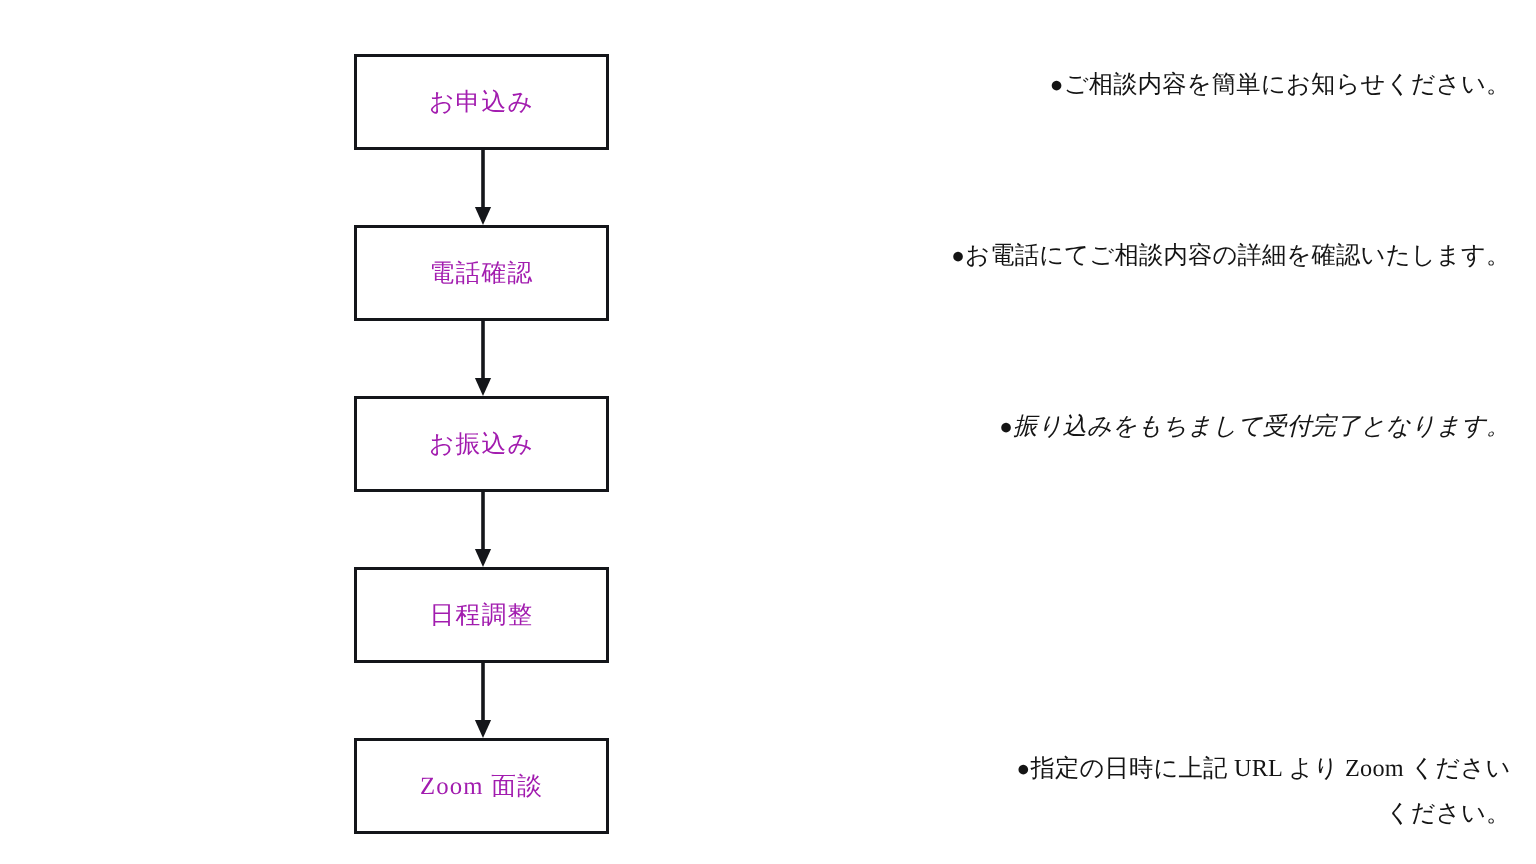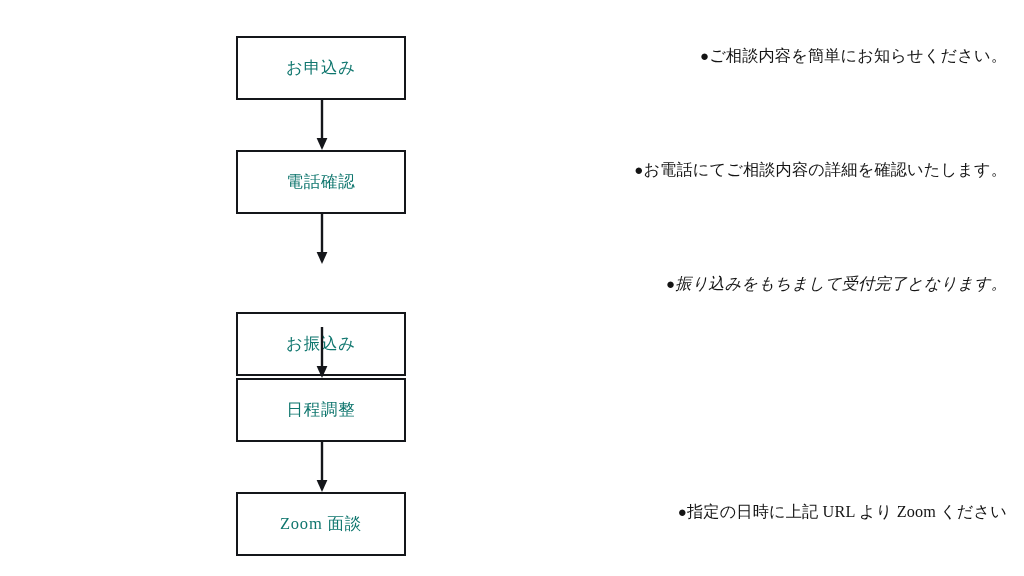--- a/index.html
+++ b/index.html
@@ -37,27 +37,27 @@
     background: #ffffff;
     display: flex;
     align-items: center;
     justify-content: center;
   }
   .step-label {
     font-size: 16.5px;
     letter-spacing: 0.8px;
     line-height: 1;
     white-space: nowrap;
-    color: #0f766e;
+    color: #a21caf;
     text-align: center;
   }
 
   .box-1 { top: 36px; }
   .box-2 { top: 150px; }
-  .box-3 { top: 264px; margin-top: 48px; }
+  .box-3 { top: 264px; }
   .box-4 { top: 378px; }
   .box-5 { top: 492px; }
 
   
   .connector {
     position: absolute;
     left: 314px;
     width: 16px;
     height: 52px;
   }
@@ -165,15 +165,18 @@
     <div class="note-line">
       <span class="bullet">●</span><span>振り込みをもちまして受付完了となります。</span>
     </div>
   </div>
 
 
   <div class="note-group note-g5">
     <div class="note-line">
       <span class="bullet">●</span><span>指定の日時に上記 URL より Zoom ください</span>
     </div>
+    <div class="note-line cont">
+      <span>ください。</span>
+    </div>
   </div>
 
 </div>
 
 </body></html>

